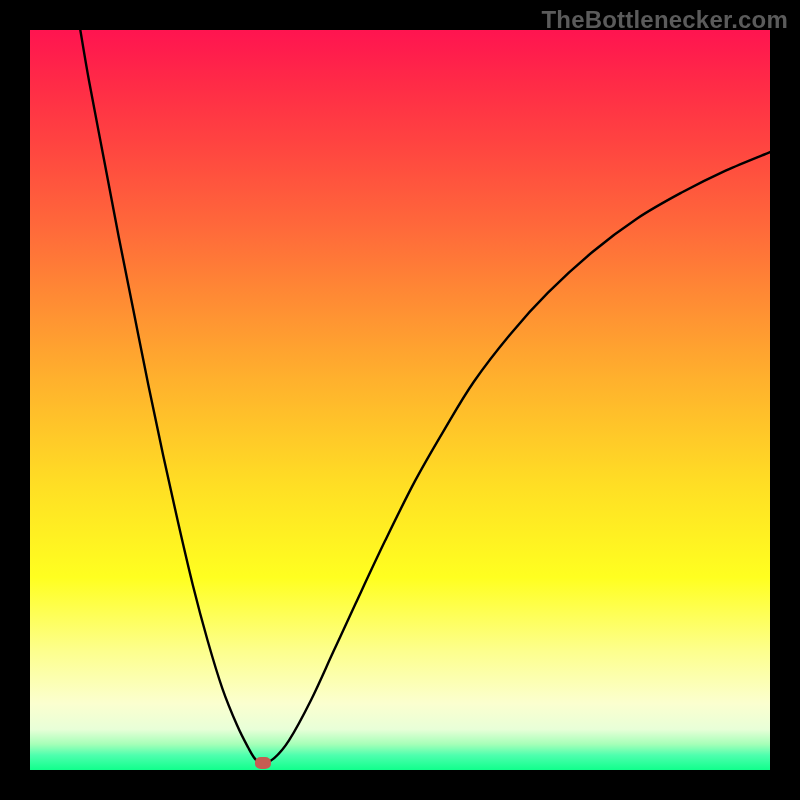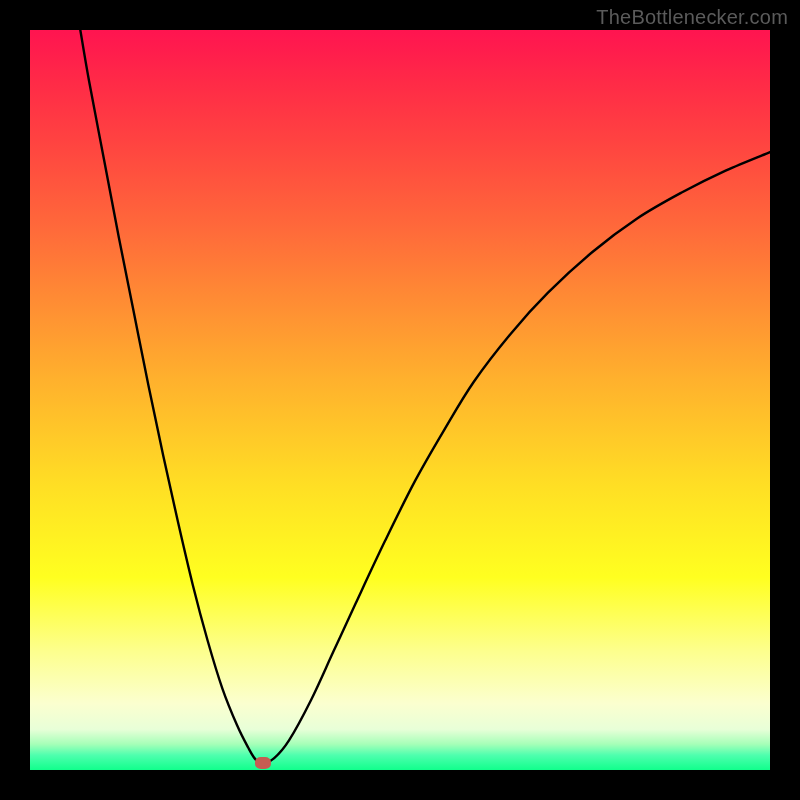--- a/index.html
+++ b/index.html
@@ -30,24 +30,25 @@
       #e8ffd8 94.5%,
       #a6ffb8 96.5%,
       #4effae 98%,
       #11ff8c 100%);
   }
   .watermark {
     position: absolute;
     top: 6px;
     right: 12px;
     font-family: Arial, Helvetica, sans-serif;
-    font-size: 20px;
+    font-size: 24px;
     color: #5b5b5b;
     letter-spacing: 0.2px;
     user-select: none;
+    font-weight: bold;
   }
   svg.curve {
     position: absolute;
     left: 0; top: 0;
     width: 100%;
     height: 100%;
   }
   .dot {
     position: absolute;
     width: 16px;

